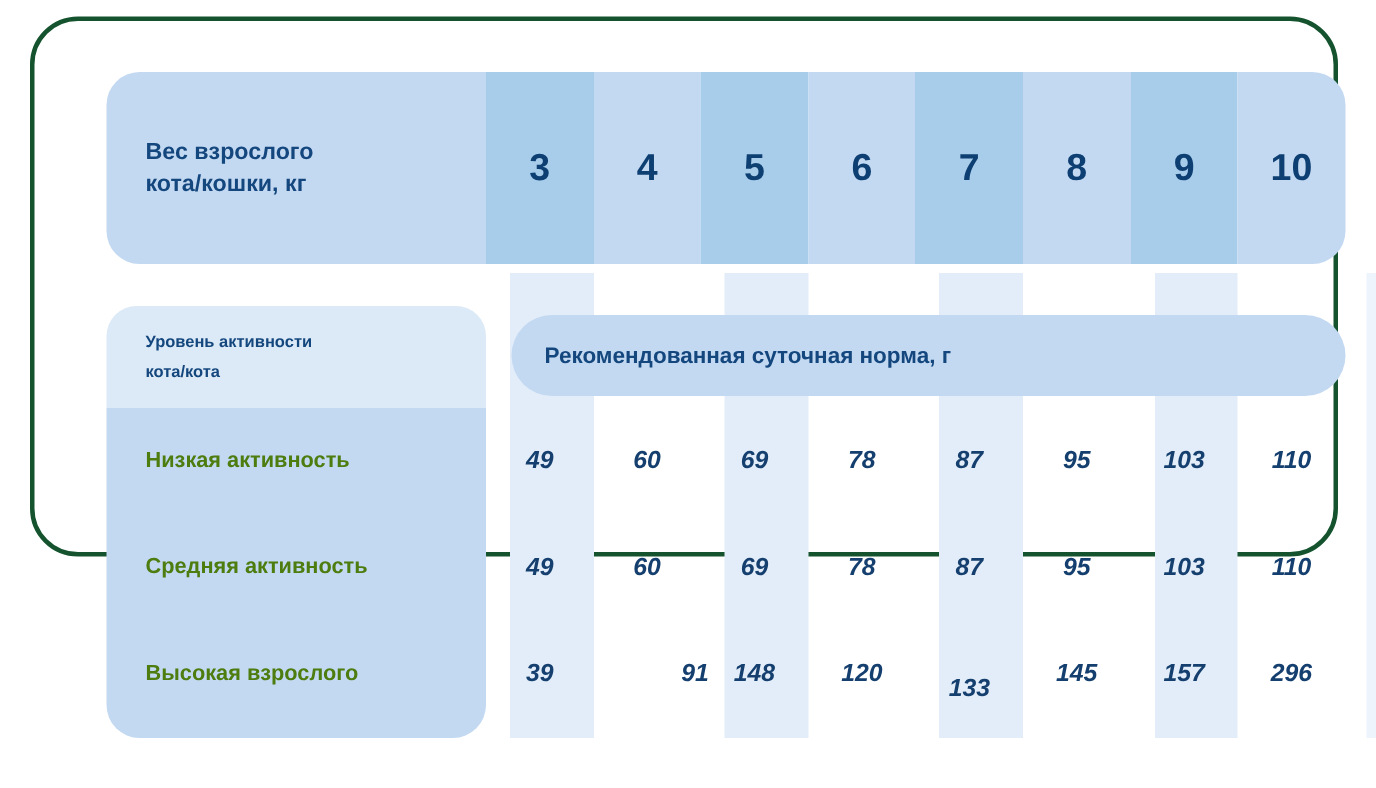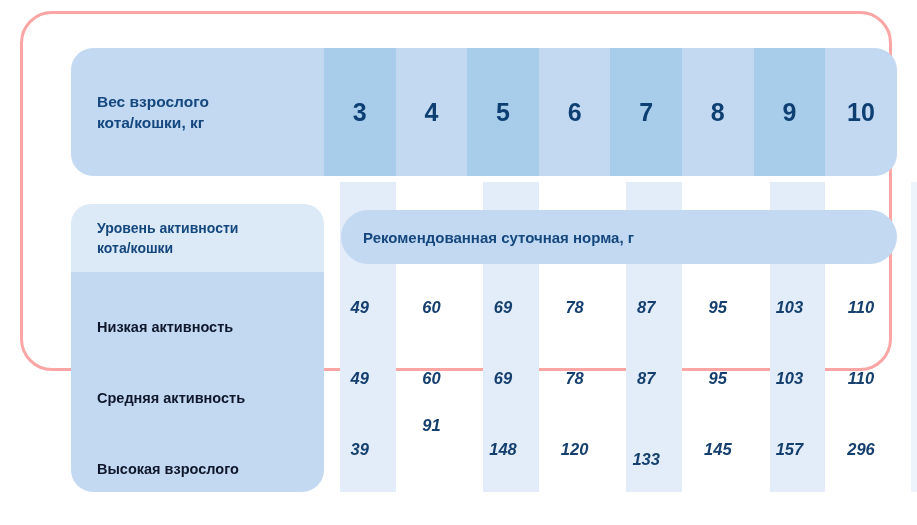--- a/index.html
+++ b/index.html
@@ -15,21 +15,21 @@
   }
 
   
   #feeding-card {
     position: absolute;
     left: 20px;
     top: 11px;
     width: 872px;
     height: 360px;
     box-sizing: border-box;
-    border: 3px solid #fca5a5;
+    border: 3px solid #14532d;
     border-radius: 32px;
     background: #ffffff;
   }
 
   
   #table-area {
     position: absolute;
     left: 0;
     top: 0;
     width: 100%;
@@ -100,21 +100,21 @@
     background: #dceaf7;
     border-radius: 20px 20px 0 0;
     box-sizing: border-box;
     padding-left: 26px;
     display: flex;
     flex-direction: column;
     justify-content: center;
   }
   .activity-header-line {
     color: #14477e;
-    font-size: 14px;
+    font-size: 11px;
     font-weight: bold;
     line-height: 20px;
     white-space: nowrap;
   }
 
   
   #norm-banner {
     position: absolute;
     left: 318px;
     top: 196px;
@@ -141,25 +141,24 @@
     height: 220px;
     background: #c3d9f2;
     border-radius: 0 0 22px 22px;
   }
   .row-label {
     position: absolute;
     left: 26px;
     height: 24px;
     display: flex;
     align-items: center;
-    color: #0f172a;
+    color: #4d7c0f;
     font-size: 14.5px;
     font-weight: bold;
     white-space: nowrap;
-    margin-top: 20px;
   }
 
   
   .data-cell {
     position: absolute;
     height: 24px;
     display: flex;
     align-items: center;
     justify-content: center;
     color: #143f6e;
@@ -194,21 +193,21 @@
           <div class="header-cell light" style="left: 467.8px; width: 71.6px;">6</div>
           <div class="header-cell dark" style="left: 539.4px; width: 71.6px;">7</div>
           <div class="header-cell light" style="left: 611px; width: 71.6px;">8</div>
           <div class="header-cell dark" style="left: 682.6px; width: 71.6px;">9</div>
           <div class="header-cell light last" style="left: 754.2px; width: 71.6px;">10</div>
         </div>
     </div>
 
     <div id="activity-header">
       <div class="activity-header-line">Уровень активности</div>
-      <div class="activity-header-line">кота/кошки</div>
+      <div class="activity-header-line">кота/кота</div>
     </div>
 
     <div id="norm-banner">Рекомендованная суточная норма, г</div>
 
     <div id="row-label-panel"></div>
 
     <div id="row-labels">
         <div class="row-label" style="left: 74px; top: 281px;">Низкая активность</div>
         <div class="row-label" style="left: 74px; top: 352px;">Средняя активность</div>
         <div class="row-label" style="left: 74px; top: 423px;">Высокая взрослого</div>
@@ -224,21 +223,21 @@
         <div class="data-cell" style="left: 802.2px; width: 71.6px; top: 281px;">110</div>
         <div class="data-cell" style="left: 301px; width: 71.6px; top: 352px;">49</div>
         <div class="data-cell" style="left: 372.6px; width: 71.6px; top: 352px;">60</div>
         <div class="data-cell" style="left: 444.2px; width: 71.6px; top: 352px;">69</div>
         <div class="data-cell" style="left: 515.8px; width: 71.6px; top: 352px;">78</div>
         <div class="data-cell" style="left: 587.4px; width: 71.6px; top: 352px;">87</div>
         <div class="data-cell" style="left: 659px; width: 71.6px; top: 352px;">95</div>
         <div class="data-cell" style="left: 730.6px; width: 71.6px; top: 352px;">103</div>
         <div class="data-cell" style="left: 802.2px; width: 71.6px; top: 352px;">110</div>
         <div class="data-cell" style="left: 301px; width: 71.6px; top: 423px;">39</div>
-        <div class="data-cell" style="left: 372.6px; width: 71.6px; top: 399px;">91</div>
+        <div class="data-cell" style="left: 372.6px; width: 71.6px; top: 423px; padding-left: 32px;">91</div>
         <div class="data-cell" style="left: 444.2px; width: 71.6px; top: 423px;">148</div>
         <div class="data-cell" style="left: 515.8px; width: 71.6px; top: 423px;">120</div>
         <div class="data-cell" style="left: 587.4px; width: 71.6px; top: 433px;">133</div>
         <div class="data-cell" style="left: 659px; width: 71.6px; top: 423px;">145</div>
         <div class="data-cell" style="left: 730.6px; width: 71.6px; top: 423px;">157</div>
         <div class="data-cell" style="left: 802.2px; width: 71.6px; top: 423px;">296</div>
       </div>
 
   </div>
 </div>

